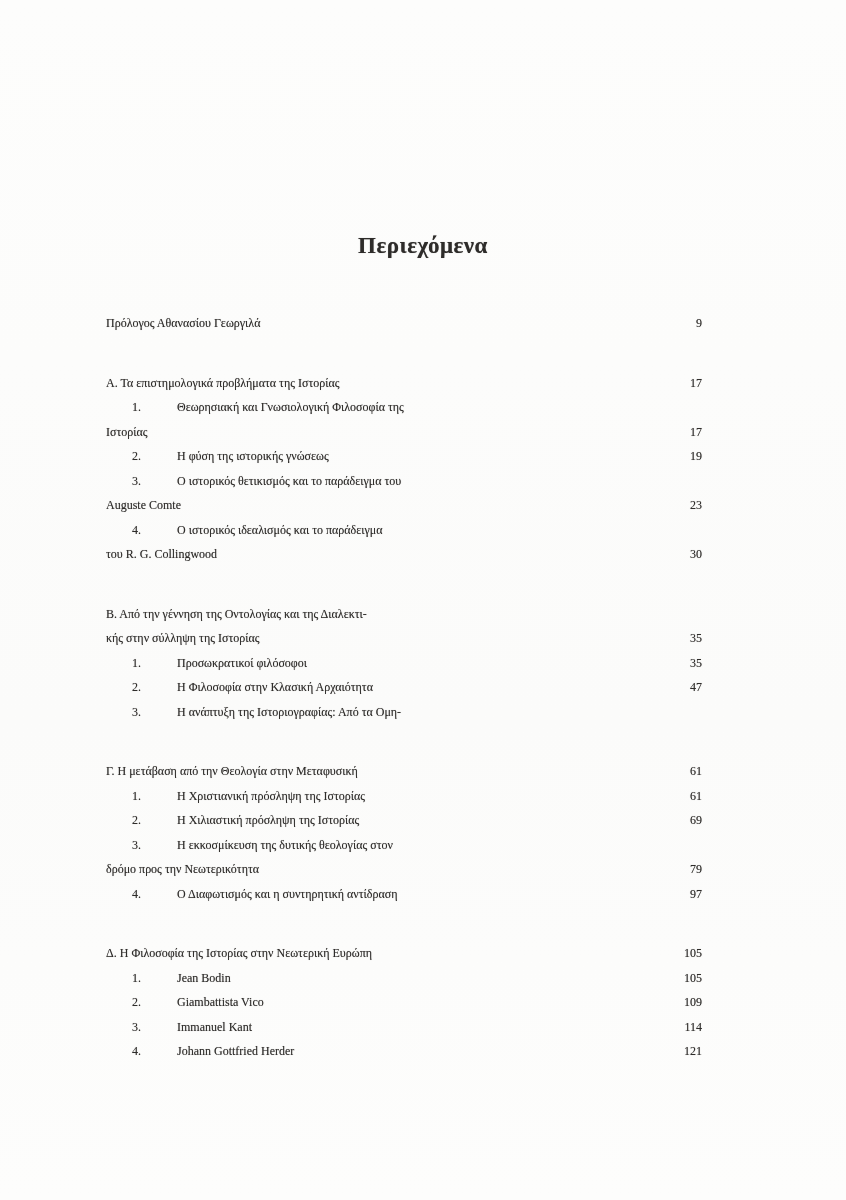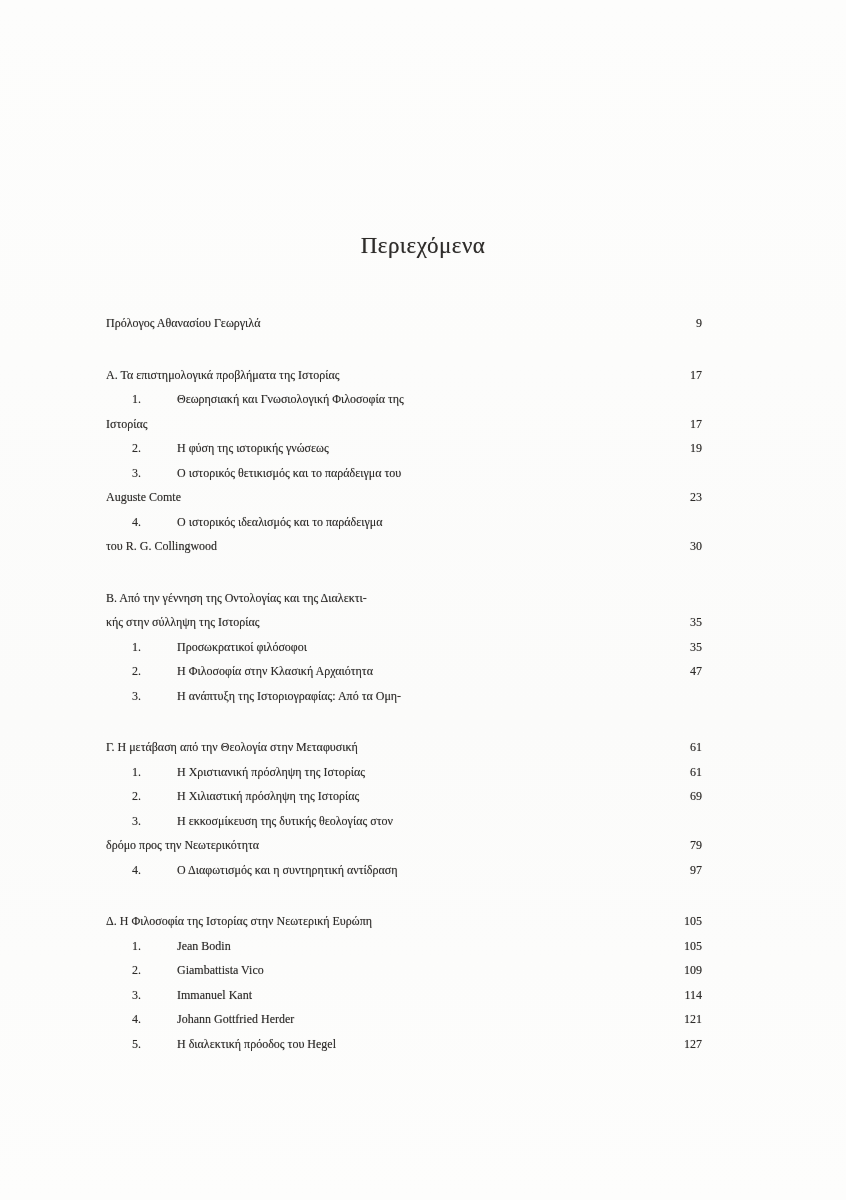--- a/index.html
+++ b/index.html
@@ -22,21 +22,21 @@
     overflow: hidden;
   }
   .content {
     position: absolute;
     left: 106px;
     top: 231px;
     width: 596px;
   }
   .doc-title {
     font-size: 23px;
-    font-weight: normal;
+    font-weight: bold;
     line-height: 30px;
     text-align: center;
     position: relative;
     left: 19px;
     margin: 0 0 50px 0;
     letter-spacing: 0.5px;
     text-shadow: 0 0 0.7px rgba(46,44,42,0.55);
   }
   .toc-list {
     width: 100%;
@@ -60,21 +60,21 @@
   .row .num {
     display: inline-block;
     width: 45px;
   }
   .row .page-num {
     flex: 0 0 auto;
     text-align: right;
     padding-left: 12px;
   }
   .row.gap {
-    margin-top: 27px;
+    margin-top: 35px;
   }
 </style>
 </head>
 <body>
 
 <div class="page">
   <div class="content">
     <h1 class="doc-title">Περιεχόμενα</h1>
     <div class="toc-list">
         <div class="row entry">
@@ -164,19 +164,15 @@
           <span class="page-num">109</span>
         </div>
         <div class="row item">
           <span class="text"><span class="num">3.</span>Immanuel Kant</span>
           <span class="page-num">114</span>
         </div>
         <div class="row item">
           <span class="text"><span class="num">4.</span>Johann Gottfried Herder</span>
           <span class="page-num">121</span>
         </div>
-        <div class="row item">
-          <span class="text"><span class="num">5.</span>Η διαλεκτική πρόοδος του Hegel</span>
-          <span class="page-num">127</span>
-        </div>
       </div>
   </div>
 </div>
 
 </body></html>

